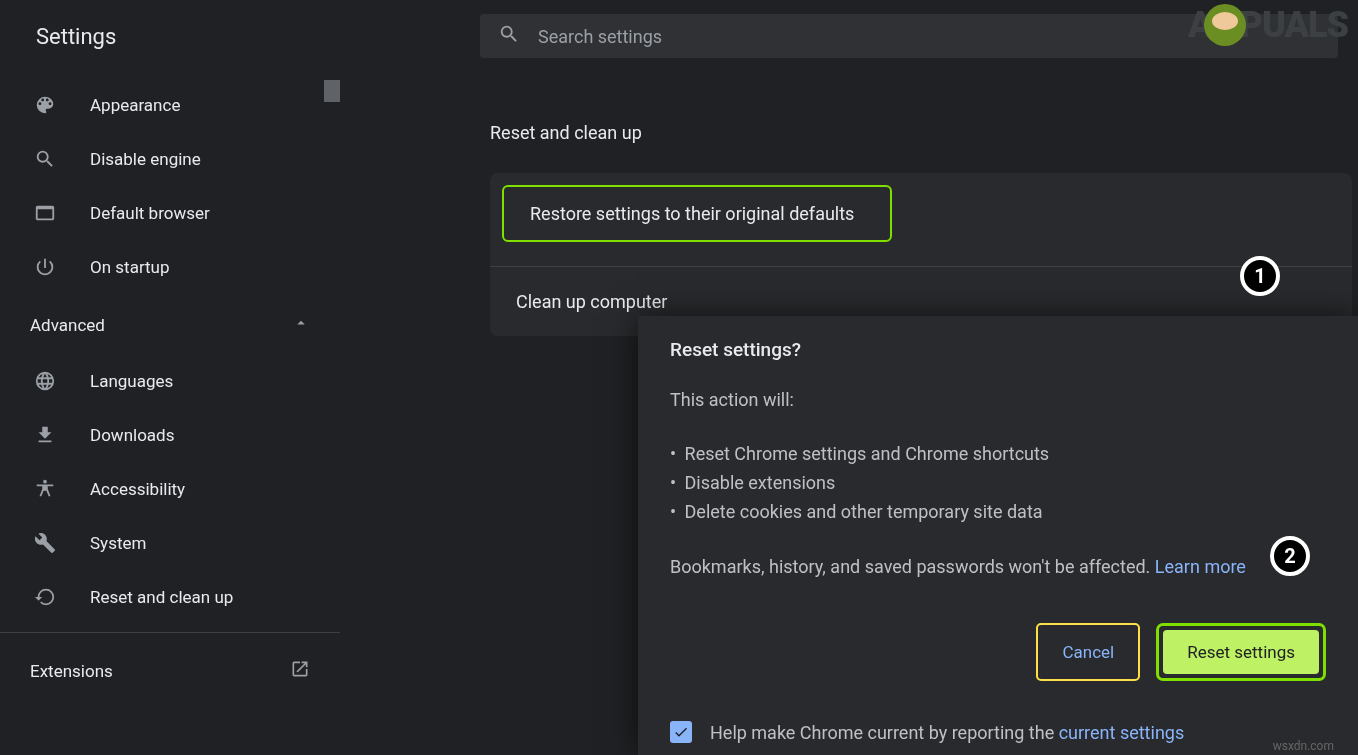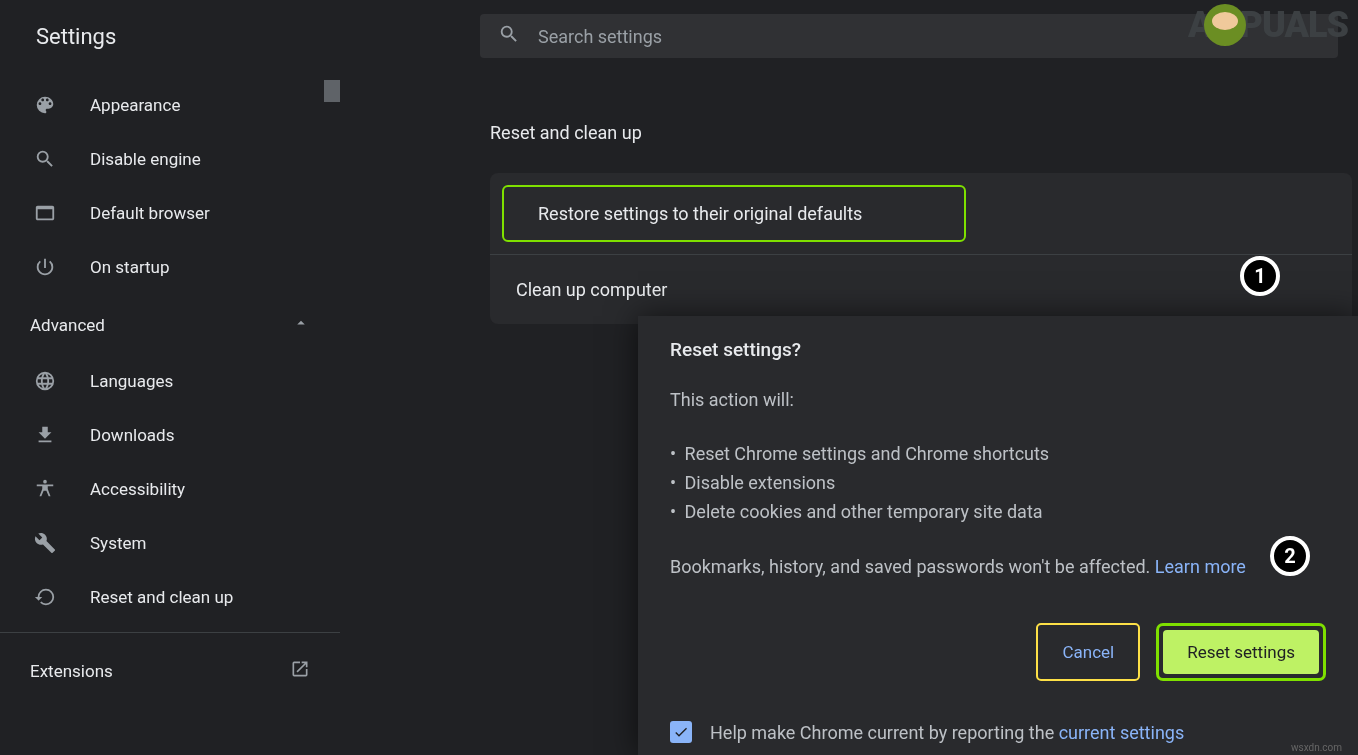--- a/index.html
+++ b/index.html
@@ -150,24 +150,24 @@
     .option-row {
       padding: 24px 26px;
       font-size: 18px;
       color: #e8eaed;
       cursor: pointer;
     }
     .option-row.highlighted {
       outline: 2px solid #7FE000;
       outline-offset: -2px;
       border-radius: 6px;
-      margin: 0;
+      margin: 12px;
       position: relative;
-      width: 464px;
-      padding: 18px 36px;
+      width: 390px;
+      padding: 18px 28px;
       margin-left: 12px;
       margin-top: 6px;
     }
     .option-row:last-child {
       border-bottom: none;
     }
     .callout-badge-1 {
       position: absolute;
       left: 900px;
       top: 184px;
@@ -330,22 +330,22 @@
       top: 8px;
       left: 8px;
       width: 26px;
       height: 18px;
       background: #f0c99b;
       border-radius: 50%;
     }
     .source-text {
       position: absolute;
       bottom: 2px;
-      right: 16px;
-      font-size: 10px;
+      right: 24px;
+      font-size: 12px;
       color: #666;
       z-index: 10;
     }
   </style>
 </head>
 <body>
 
 <div class="header">
   <div class="header-title">Settings</div>
   <div class="search-container">

